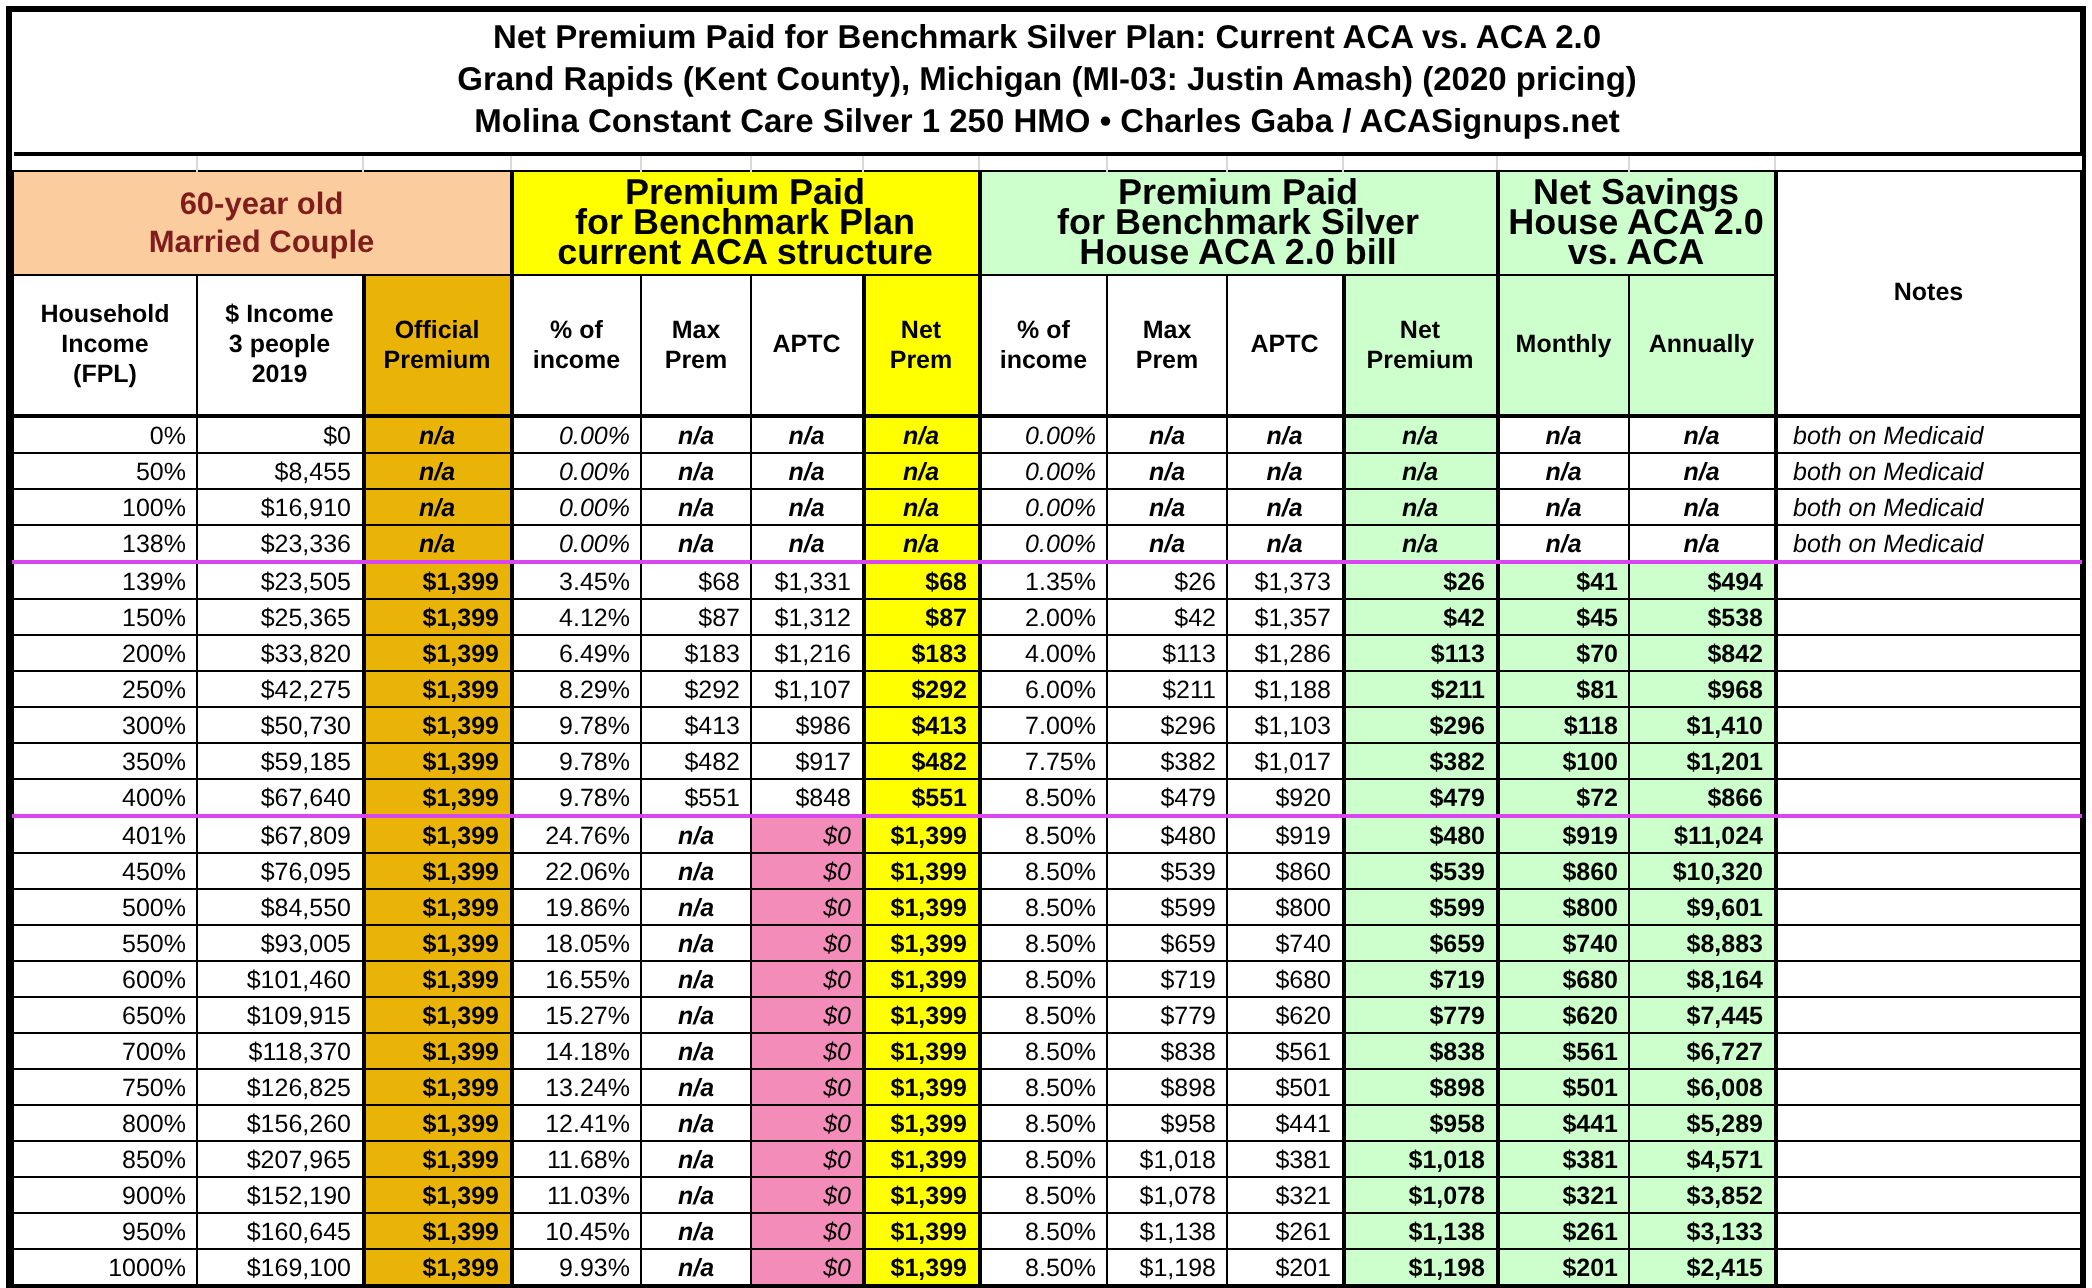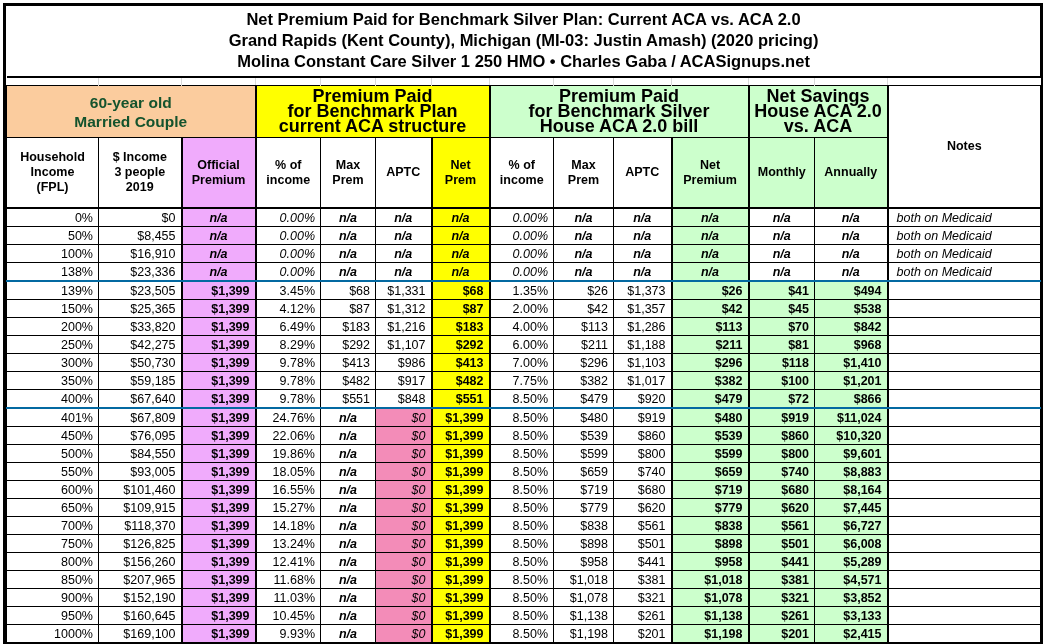--- a/index.html
+++ b/index.html
@@ -12,48 +12,48 @@
   .titleCell{border:none;border-bottom:2px solid #000;text-align:center;padding:3px 0 4px;}
   .tline{font-weight:bold;font-size:16.5px;line-height:21px;}
 
   
   .sp{border:none;border-right:1px solid #d9d9d9;height:5px;background:#fff;}
   .sp.last{border-right:none;}
 
   
   .gh{font-weight:bold;font-size:18px;line-height:15px;text-align:center;vertical-align:middle;
       white-space:pre-line;height:49px;padding:1px 0;}
-  .gh.peachc{font-size:15.5px;line-height:19px;color:#14532d;}
+  .gh.peachc{font-size:15.5px;line-height:19px;color:#7f1d1d;}
 
   
   .ch{font-weight:bold;font-size:12.5px;line-height:15px;text-align:center;vertical-align:middle;
       white-space:pre-line;height:69px;padding:0 1px;}
   .chRow td{border-bottom:2px solid #000;}
   .notesH{border-bottom:2px solid #000;}
 
   
   tbody td{height:17px;font-size:12.5px;line-height:16px;vertical-align:middle;}
   .num{text-align:right;padding:0 5px 0 2px;}
   .b{font-weight:bold;}
   .it{font-style:italic;}
   .na{font-style:italic;text-align:center;font-weight:700;padding:0 2px;}
   .zero{font-style:italic;}
   .note{text-align:left;font-style:italic;padding:0 2px 0 8px;}
 
   
   .peachc{background:#fbcc9e;}
   .yy{background:#ffff00;}
-  .ly{background:#f0abfc;}
+  .ly{background:#eab308;}
   .lg{background:#ccffcc;}
   .pk{background:#f38cb8;}
 
   
   .bl{border-left:2px solid #000;}
   
-  tr.groupEnd td{border-bottom:2px solid #0369a1;}
+  tr.groupEnd td{border-bottom:2px solid #d946ef;}
 </style>
 </head>
 <body>
 
 <div class="wrap">
   <table>
     <colgroup>
       <col style="width:92px">
         <col style="width:83px">
         <col style="width:74px">

